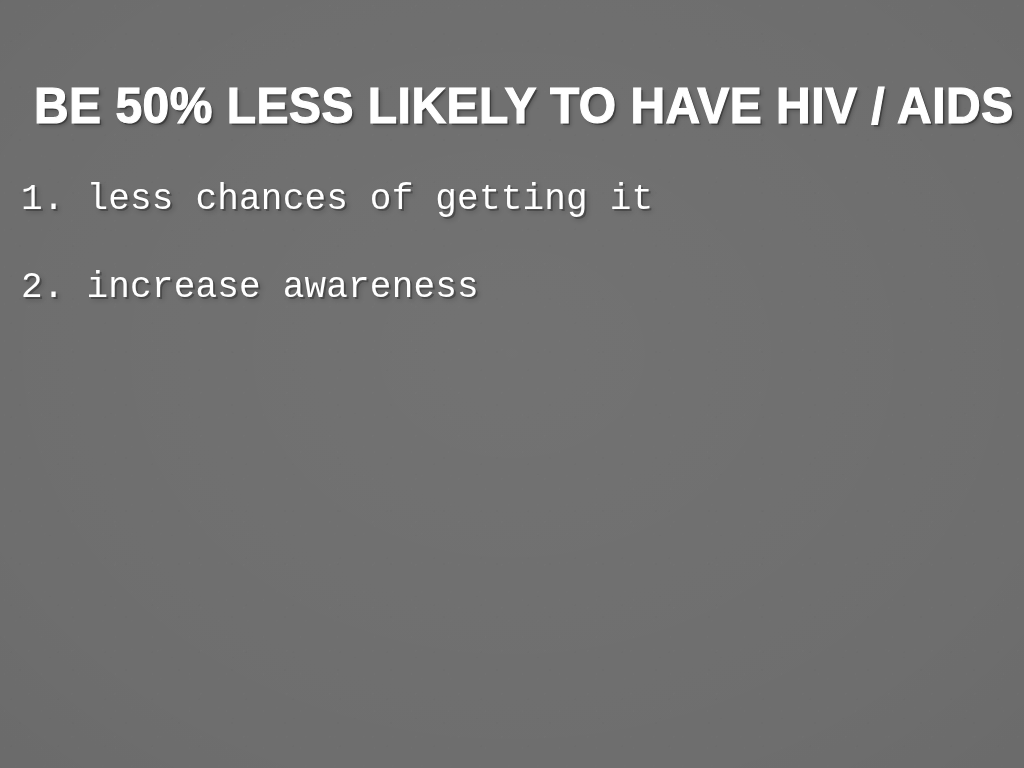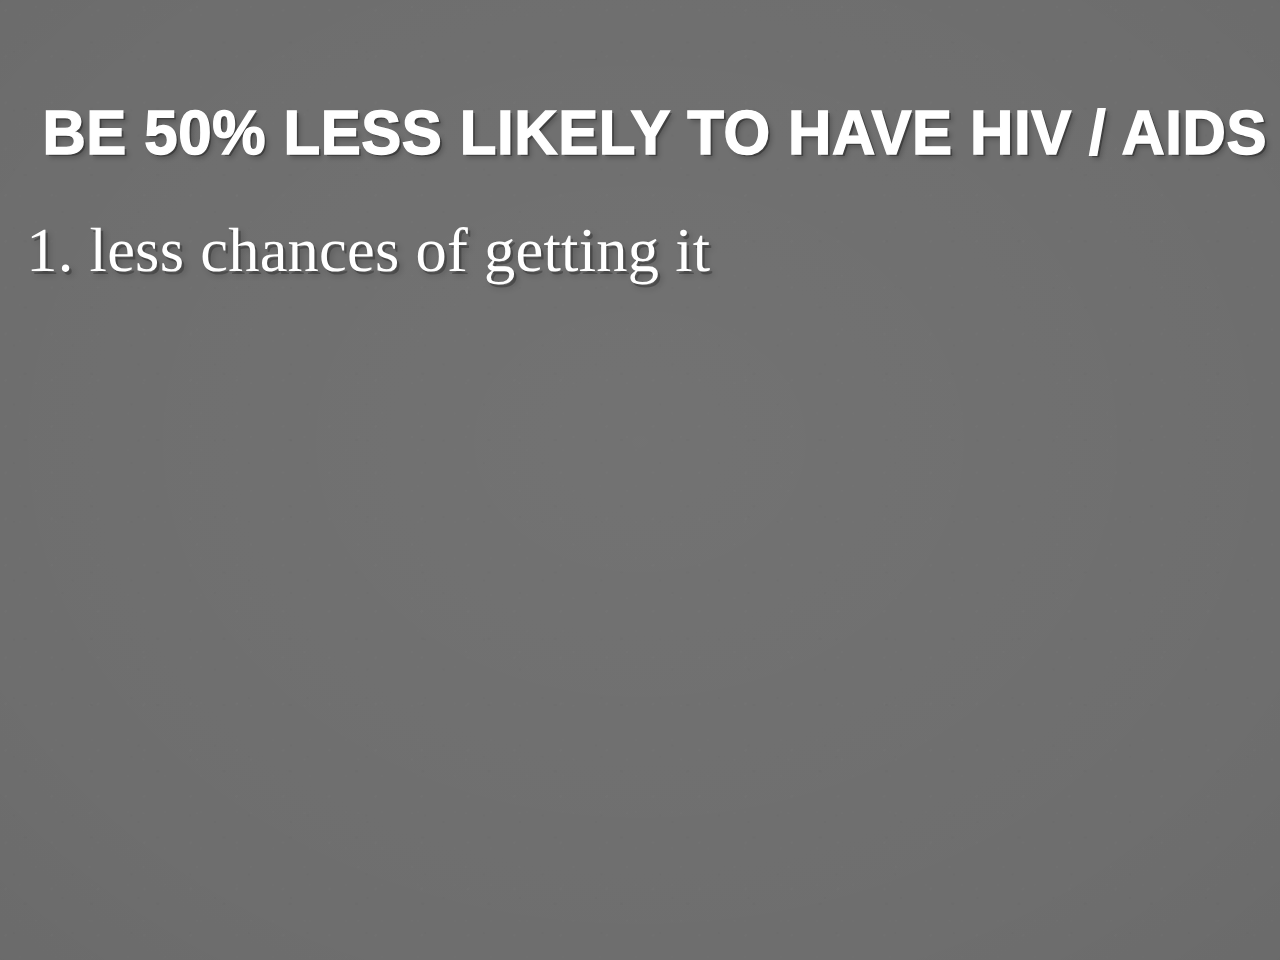--- a/index.html
+++ b/index.html
@@ -90,23 +90,23 @@
     top: 156px;
     right: 40px;
     margin: 0;
     padding: 0;
     list-style: none;
   }
 
   .slide-list-item {
     display: block;
     color: #ffffff;
-    font-family: Liberation Serif, serif;
+    font-family: Liberation Mono, monospace;
     font-weight: 400;
-    font-size: 50px;
+    font-size: 36px;
     line-height: 88px;
     letter-spacing: 0.2px;
     white-space: nowrap;
     text-shadow:
       2px 2px 0 rgba(0,0,0,.26),
       3px 3px 5px rgba(0,0,0,.20);
   }
 
   .item-number {
     display: inline;
@@ -128,18 +128,22 @@
 
     <h1 class="slide-title">Be 50% Less Likely to Have HIV / AIDS</h1>
 
     <ul class="slide-list">
 
       <li class="slide-list-item">
         <span class="item-number">1.</span>
         <span class="item-text">less chances of getting it</span>
       </li>
 
+      <li class="slide-list-item">
+        <span class="item-number">2.</span>
+        <span class="item-text">increase awareness</span>
+      </li>
 
 
     </ul>
 
   </div>
 </div>
 
 </body></html>

